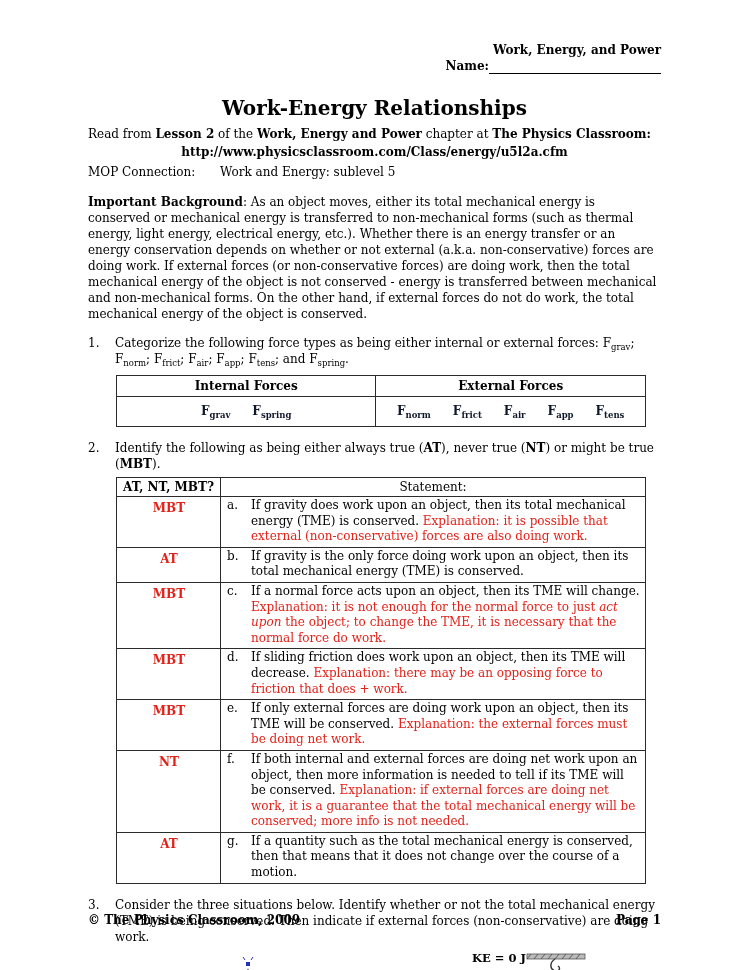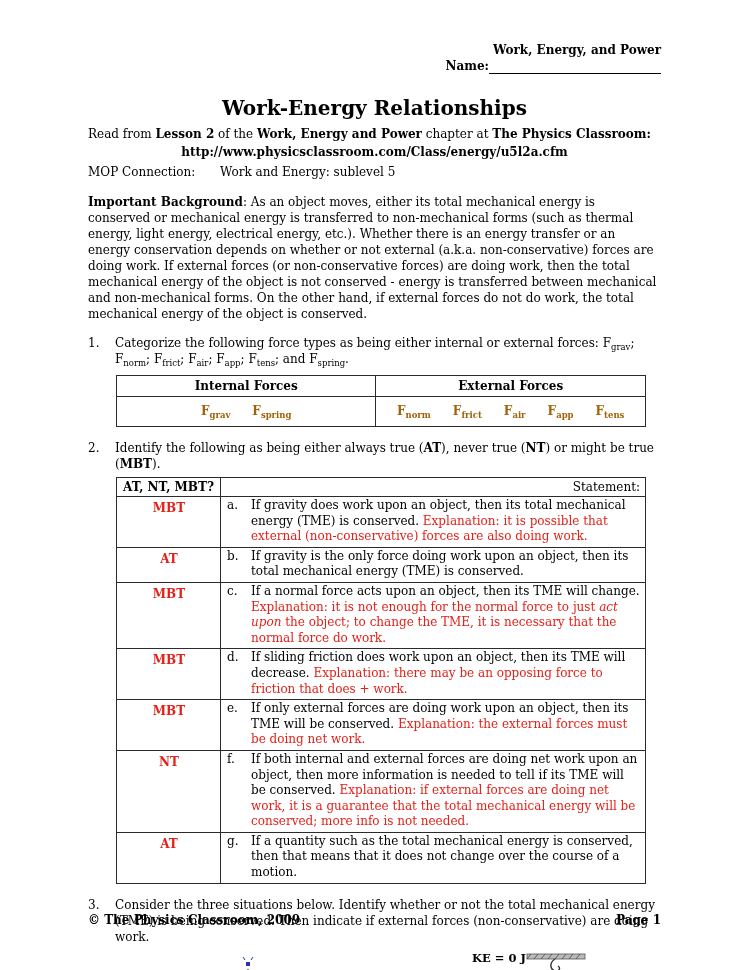--- a/index.html
+++ b/index.html
@@ -28,26 +28,26 @@
   .para{margin-top:14px;text-align:left;}
 
   .qitem{display:flex;margin-top:13px;}
   .qnum{width:27px;flex:none;}
   .qbody{flex:1;}
 
   .tbl{border-collapse:collapse;margin:8px 0 0 28px;table-layout:fixed;width:530px;}
   .tbl td,.tbl th{border:1.4px solid #2b2b2b;padding:1px 5px;vertical-align:top;font-size:12px;}
   .t1 th{text-align:center;font-weight:bold;padding:2px 4px;}
   .t1 td{text-align:center;padding:6px 4px 7px 4px;}
-  .force-cell{color:#a16207;font-weight:bold;}
+  .force-cell{color:#0f172a;font-weight:bold;}
   .force{display:inline-block;margin:0 11px;}
   .t2{margin-top:5px;}
   .t2 .c1{width:92px;text-align:center;}
   .t2 th.c1{font-weight:bold;text-align:left;padding-left:6px;}
-  .t2 th.c2{font-weight:normal;text-align:right;margin-top:32px;}
+  .t2 th.c2{font-weight:normal;text-align:center;margin-top:32px;}
   .t2 td.c1{color:#e32119;font-weight:bold;padding-top:4px;}
   .t2 .strow{display:flex;}
   .t2 .letter{width:24px;flex:none;}
   .t2 .st{flex:1;line-height:15.6px;}
   .t2 td{line-height:15.6px;padding:1px 5px 2px 6px;}
 
   .diagrams{margin-left:-88px;display:block;}
 
   .footer{position:absolute;left:88px;right:88px;top:912px;display:flex;justify-content:space-between;font-weight:bold;}
 </style>

